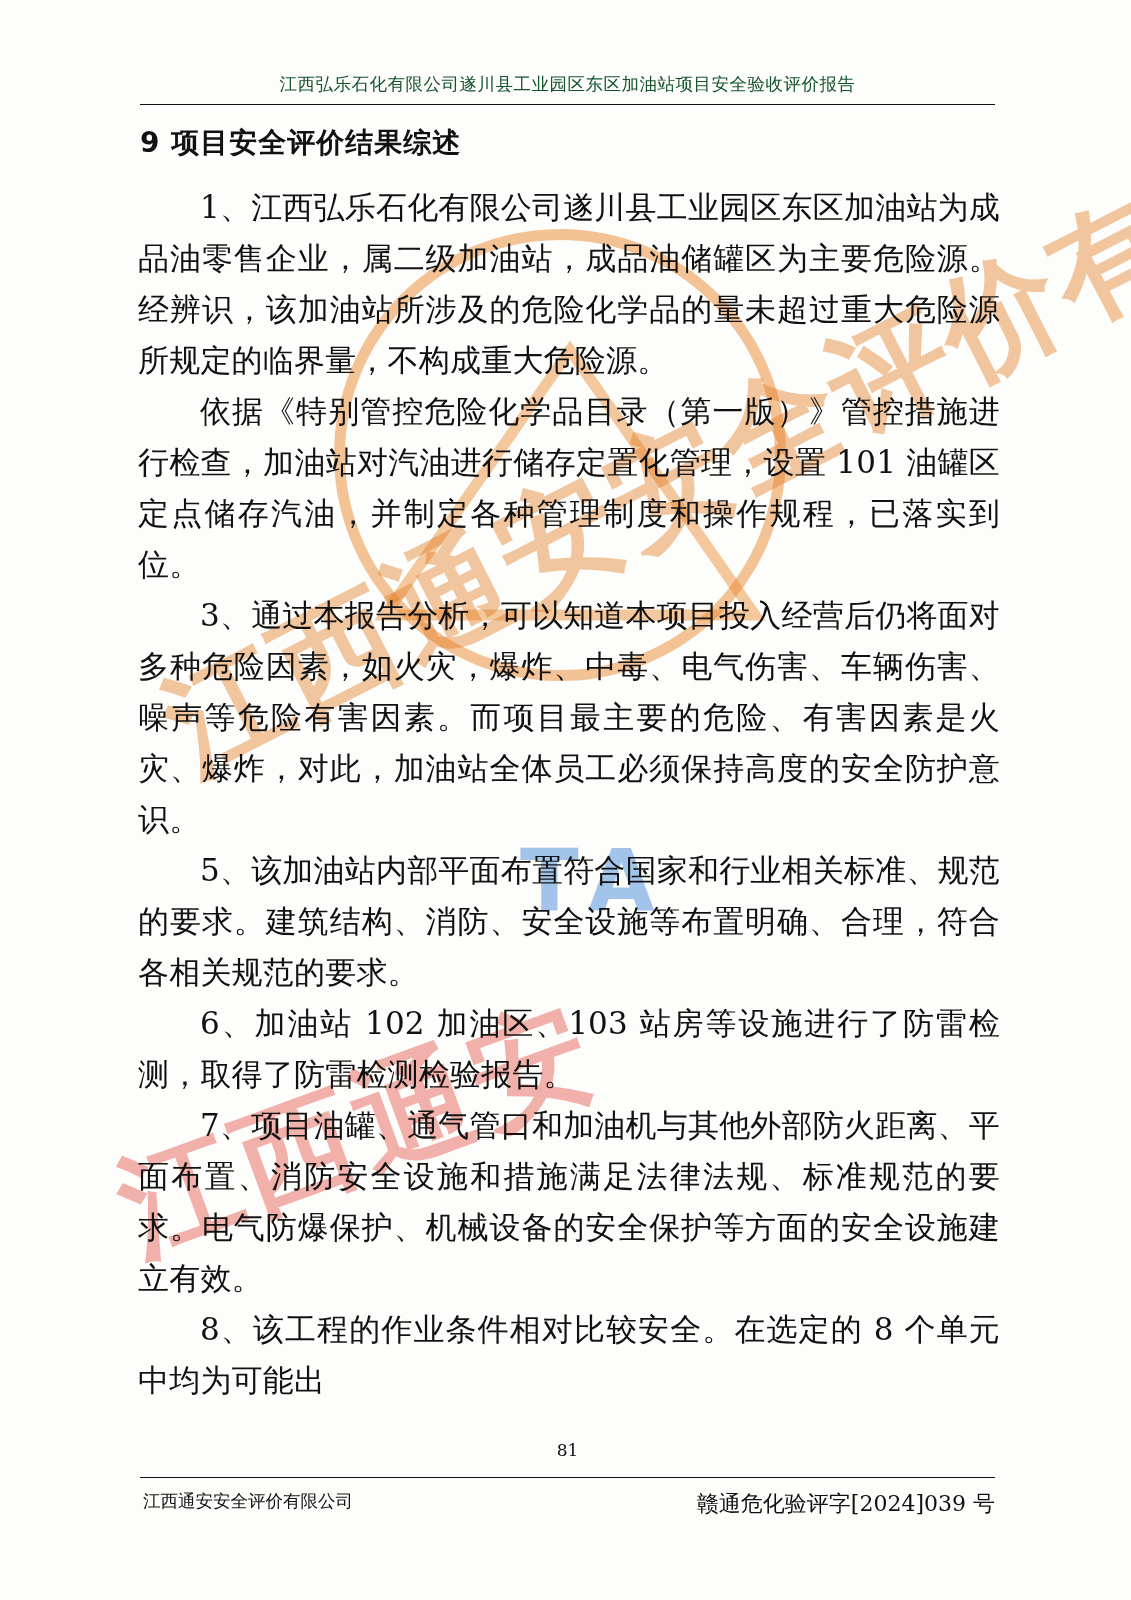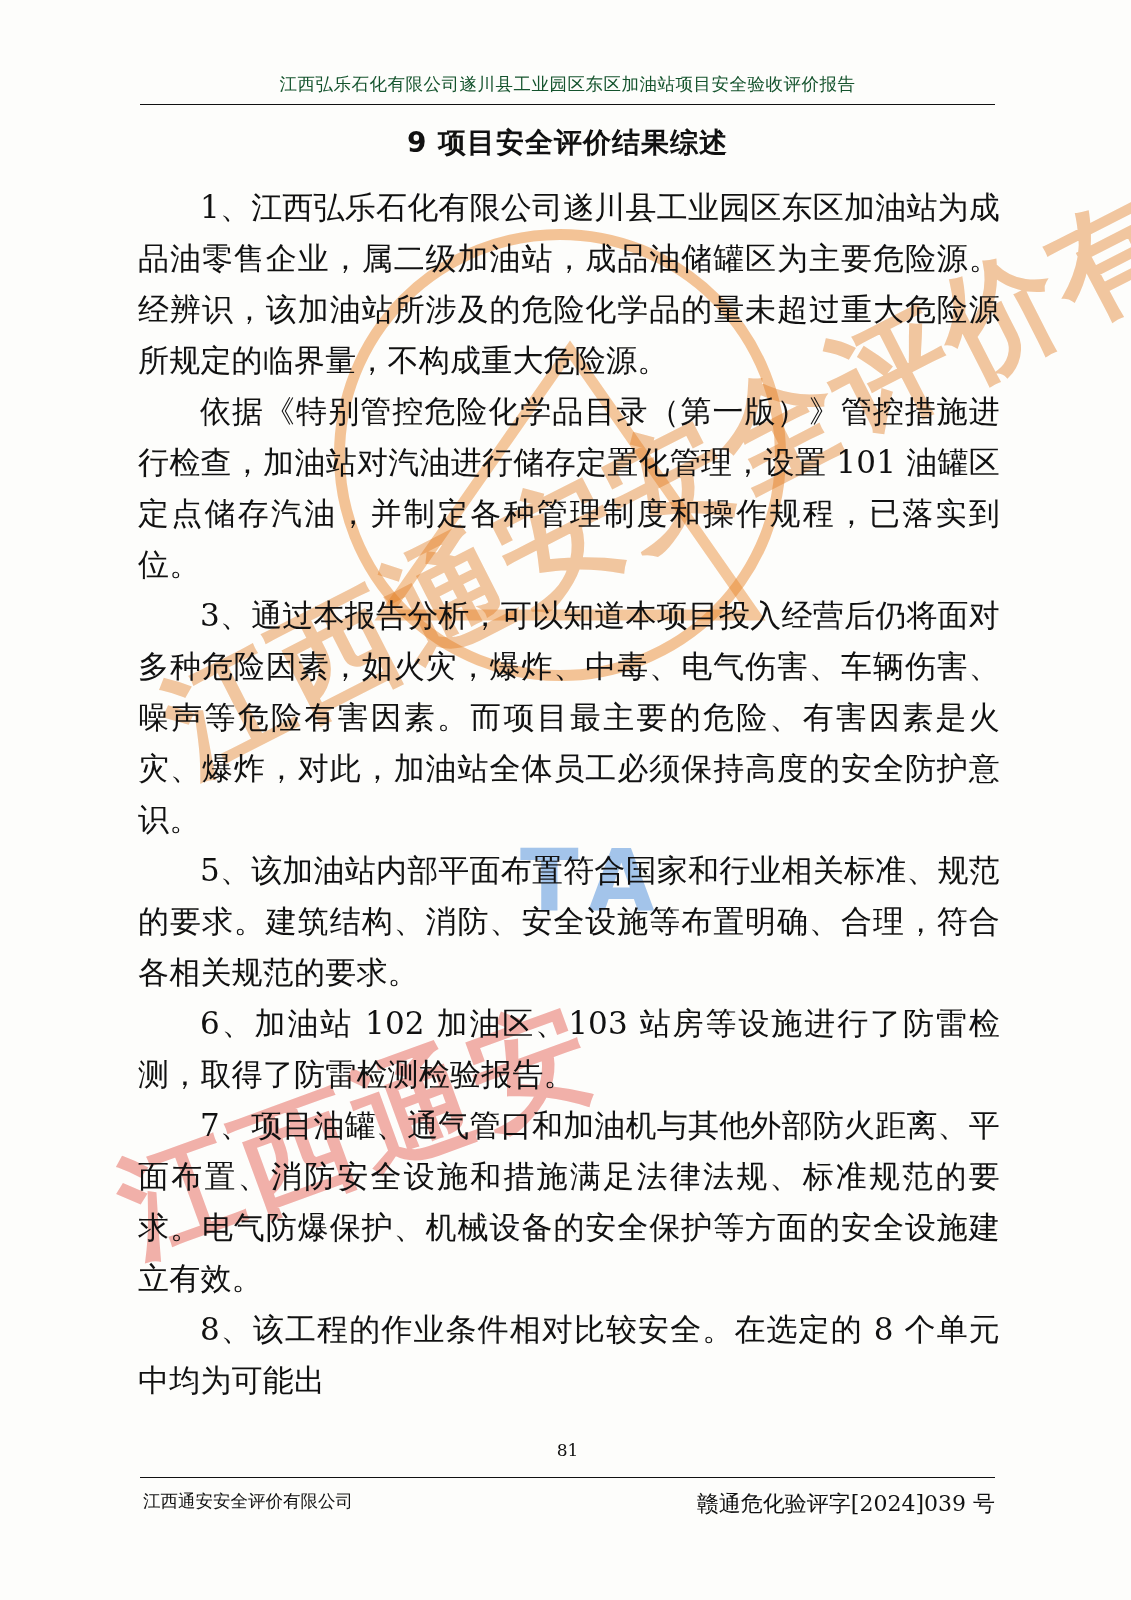--- a/index.html
+++ b/index.html
@@ -98,21 +98,21 @@
     width: 855px;
     height: 0;
     border-top: 1.6px solid #111;
   }
 
   .doc-title {
     position: absolute;
     left: 140px;
     top: 124px;
     width: 855px;
-    text-align: center;
+    text-align: left;
     font-family: "DejaVu Sans", "Liberation Sans", sans-serif;
     font-size: 28px;
     font-weight: bold;
     letter-spacing: 1px;
   }
 
   .body-text {
     position: absolute;
     left: 138px;
     top: 182px;

